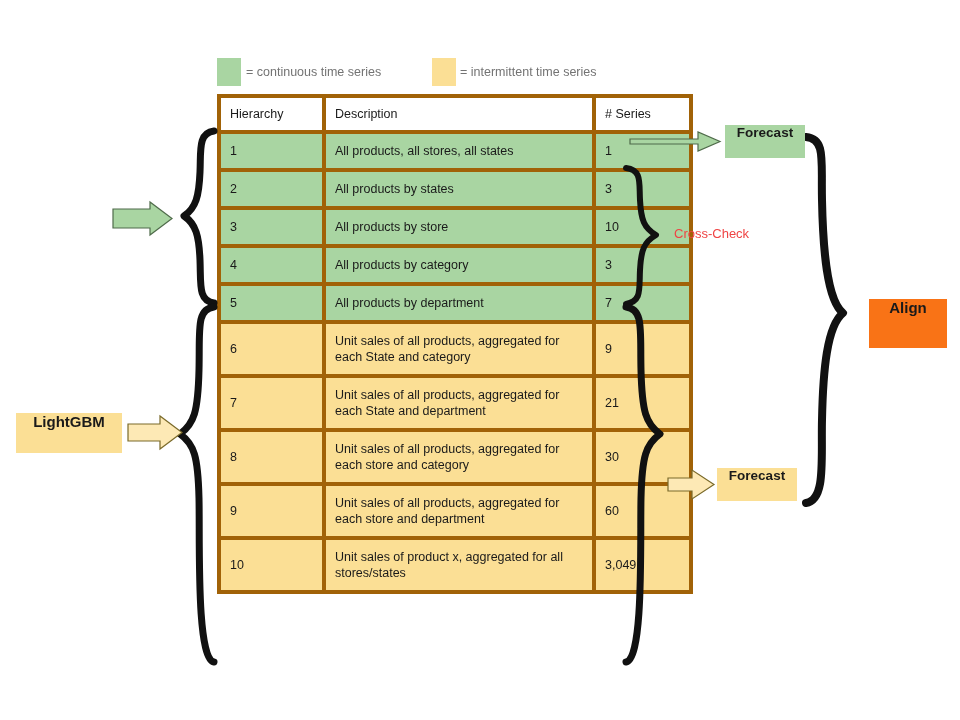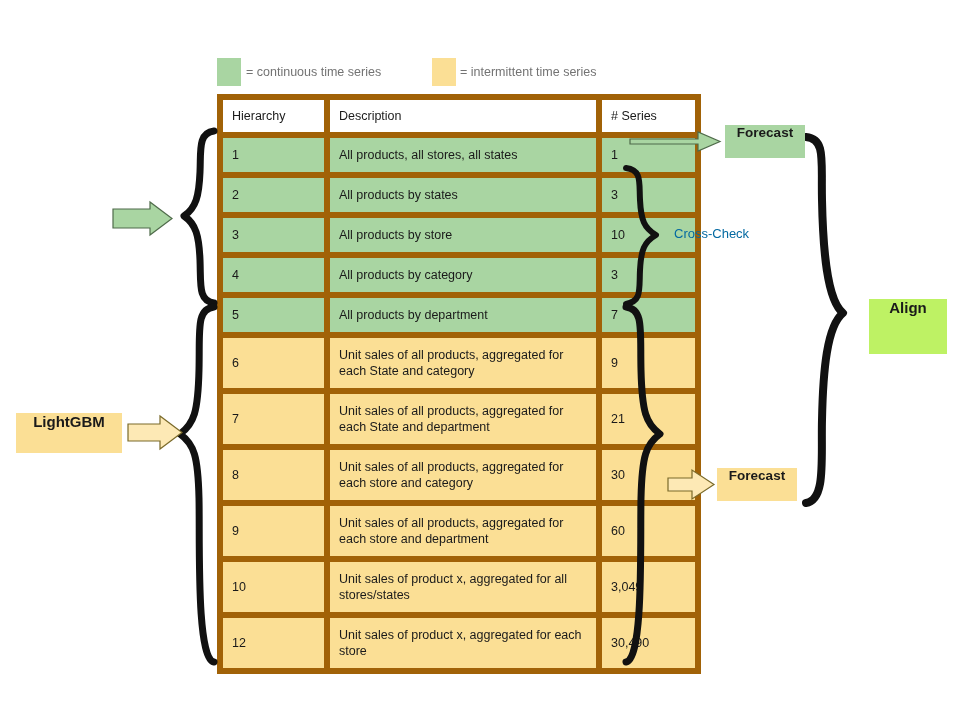--- a/index.html
+++ b/index.html
@@ -39,21 +39,21 @@
   .tbl {
     position: absolute;
     left: 217px;
     top: 94px;
     width: 406px;
     border-collapse: collapse;
     table-layout: fixed;
     font-size: 12.5px;
   }
   .tbl td, .tbl th {
-    border: 6px solid #a16207;
+    border: 4px solid #a16207;
     padding: 6px 9px;
     text-align: left;
     vertical-align: middle;
     font-weight: normal;
     color: #1a1a1a;
     line-height: 1.28;
   }
   .tbl th { background: #ffffff; height: 20px; }
   .col-h { width: 83px; }
   .col-d { width: 248px; }
@@ -69,27 +69,27 @@
     justify-content: center;
     font-size: 15px;
     color: #1a1a1a;
     white-space: nowrap;
     font-weight: bold;
   }
   .box-nbeats   { left: 16px;  top: 201px; width: 92px;  height: 37px; background: #a9d5a2; }
   .box-lightgbm { left: 16px;  top: 413px; width: 106px; height: 40px; background: #fbdf95; }
   .box-fc-green { left: 725px; top: 125px; width: 80px;  height: 33px; background: #a9d5a2; font-size: 13.5px;}
   .box-fc-yell  { left: 717px; top: 468px; width: 80px;  height: 33px; background: #fbdf95; font-size: 13.5px;}
-  .box-align    { left: 869px; top: 299px; width: 78px;  height: 55px; background: #bef264; font-size: 15px;}
+  .box-align    { left: 869px; top: 299px; width: 78px;  height: 49px; background: #f97316; font-size: 15px;}
 
   
   .free-label {
     position: absolute;
     font-size: 13px;
-    color: #0369a1;
+    color: #ef4444;
     white-space: nowrap;
   }
   .lbl-crosscheck { left: 674px; top: 226px; }
 
   svg.overlay {
     position: absolute;
     left: 0; top: 0;
     width: 960px; height: 720px;
     pointer-events: none;
   }
@@ -159,25 +159,20 @@
       <tr class="yellow">
         <td>9</td>
         <td>Unit sales of all products, aggregated for each store and department</td>
         <td>60</td>
       </tr>
       <tr class="yellow">
         <td>10</td>
         <td>Unit sales of product x, aggregated for all stores/states</td>
         <td>3,049</td>
       </tr>
-      <tr class="yellow">
-        <td>12</td>
-        <td> Unit sales of product x, aggregated for each store</td>
-        <td>30,490</td>
-      </tr>
     </tbody>
   </table>
 
   <svg class="overlay" viewBox="0 0 960 720">
 
     <path d="M 214 131
          C 198 133, 201 150, 200 172
          C 199 196, 196 208, 184 216
          C 196 224, 199 236, 200 260
          C 201 284, 198 301, 214 303" fill="none" stroke="#111111" stroke-width="7" stroke-linecap="round" stroke-linejoin="round"></path>

